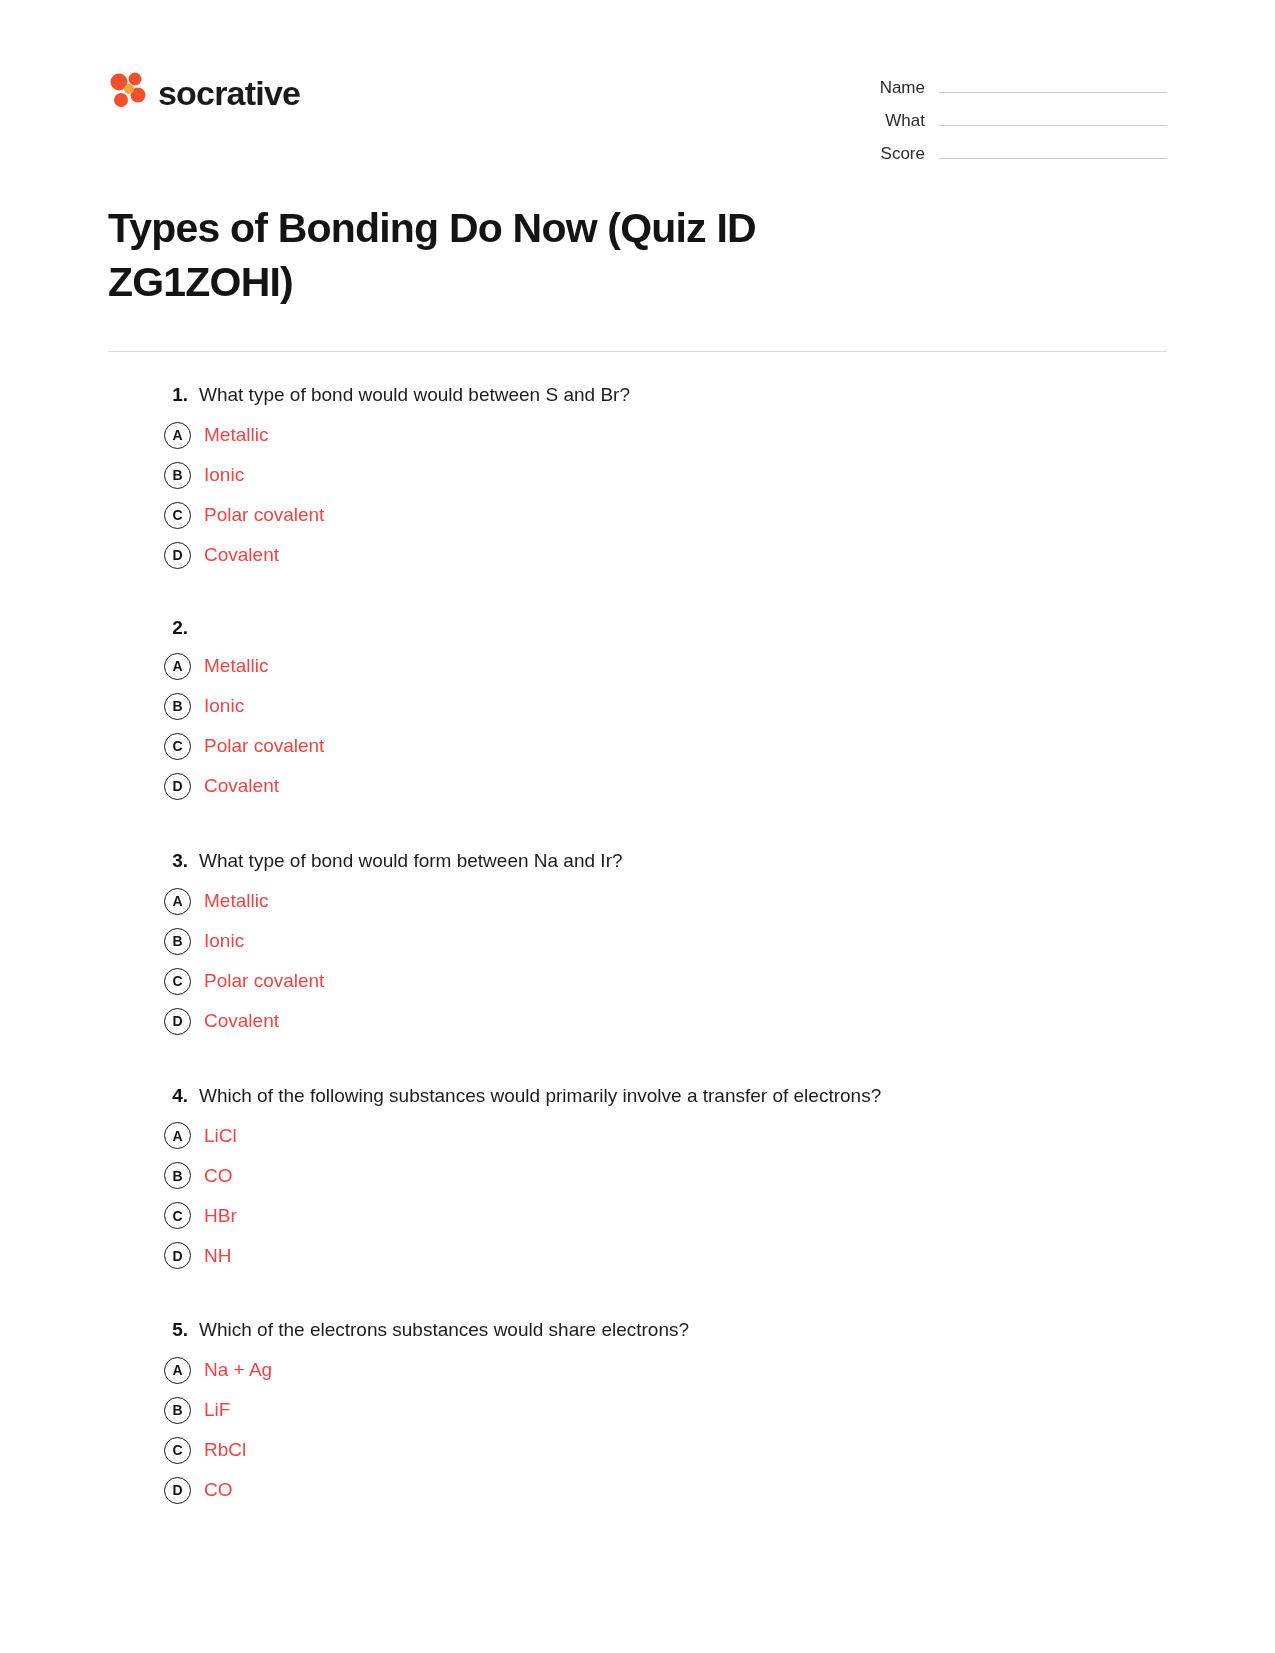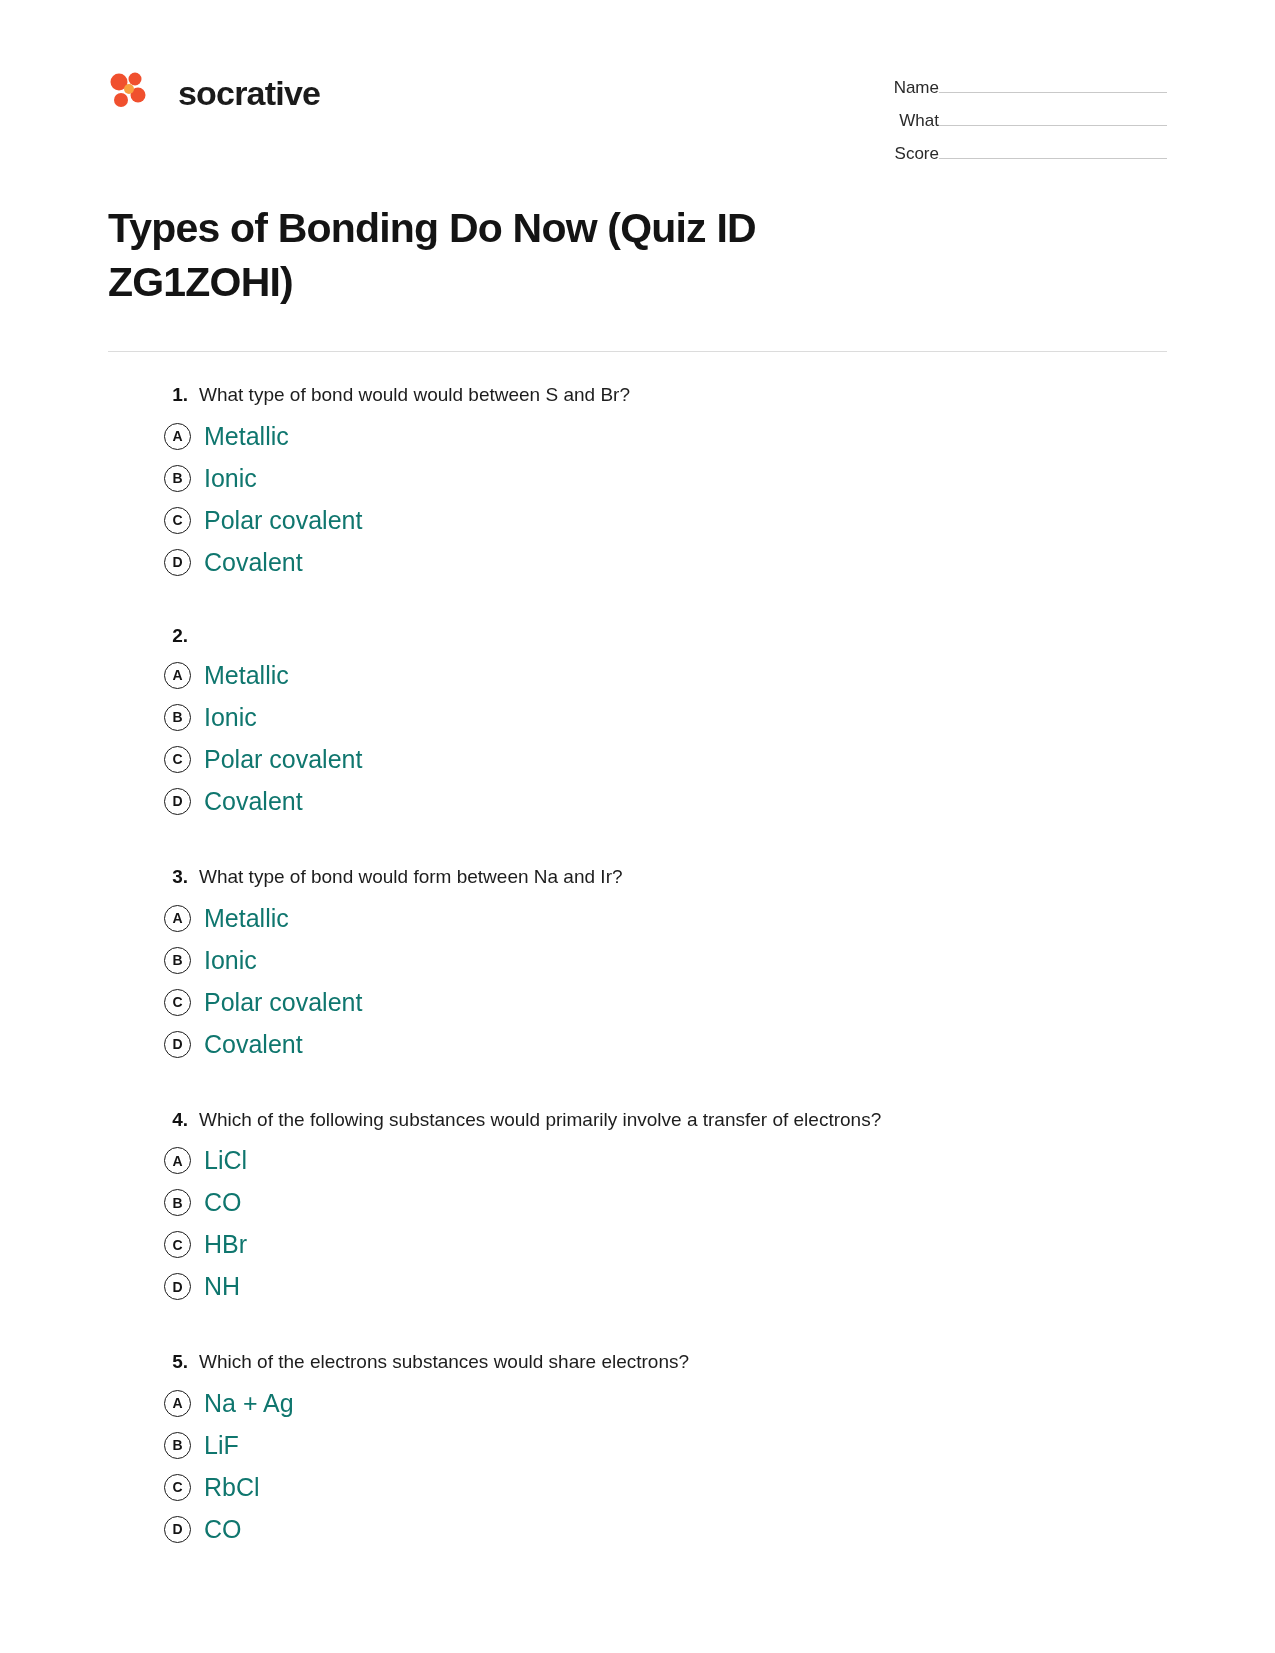--- a/index.html
+++ b/index.html
@@ -24,21 +24,21 @@
 
   
   .header {
     display: flex;
     align-items: flex-start;
     justify-content: space-between;
   }
   .brand {
     display: flex;
     align-items: center;
-    gap: 24px;
+    gap: 4px;
     padding-top: 8px;
   }
   .brand-mark {
     width: 46px;
     height: 46px;
     position: relative;
     flex: none;
   }
   .brand-name {
     font-size: 34px;
@@ -48,20 +48,21 @@
   }
 
   .meta {
     width: 330px;
     padding-top: 14px;
   }
   .meta-row {
     display: flex;
     align-items: baseline;
     justify-content: flex-end;
+    gap: 14px;
     margin-bottom: 11px;
   }
   .meta-label {
     font-size: 17px;
     color: #2a2a2a;
     white-space: nowrap;
   }
   .meta-line {
     width: 228px;
     border-bottom: 1px solid #c9c9c9;
@@ -134,22 +135,22 @@
     border-radius: 50%;
     display: flex;
     align-items: center;
     justify-content: center;
     font-size: 14px;
     font-weight: bold;
     flex: none;
     color: #141414;
   }
   .choice-text {
-    font-size: 25px;
-    color: #0f766e;
+    font-size: 19px;
+    color: #ef4444;
   }
 </style>
 </head>
 <body>
 
 <div class="page">
 
   <div class="header">
 
     <div class="brand">

